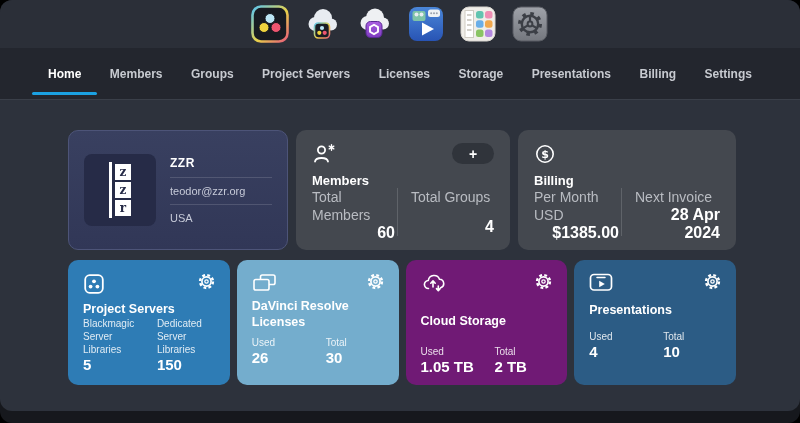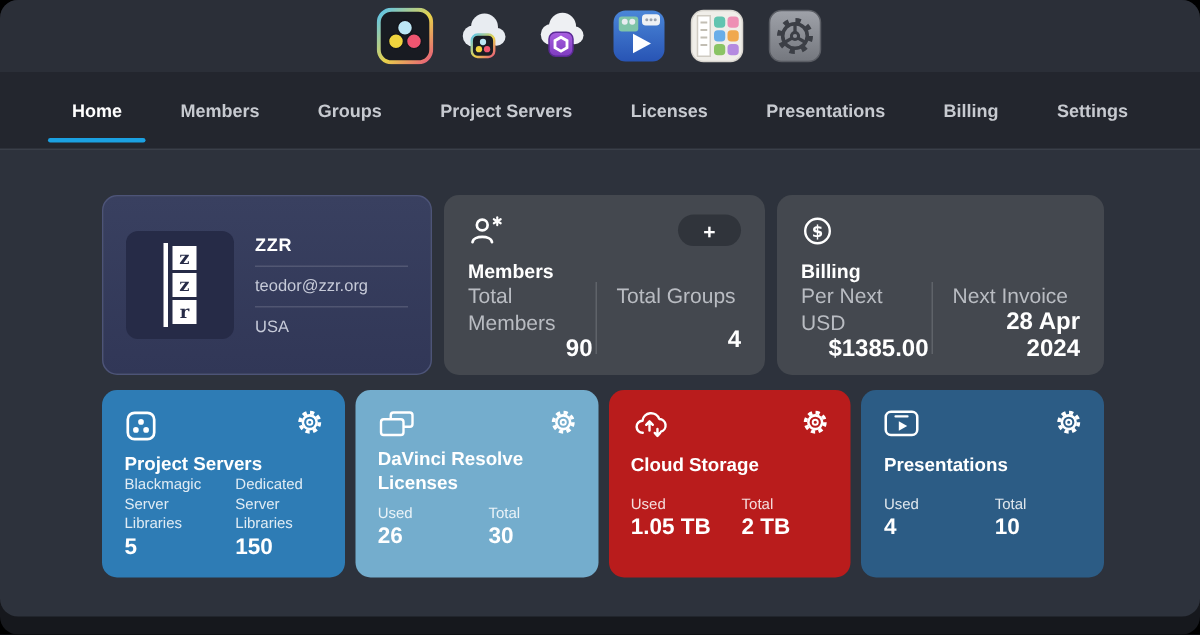--- a/index.html
+++ b/index.html
@@ -51,21 +51,21 @@
   
   .stat{flex:1;display:flex;flex-direction:column;justify-content:space-between;min-width:0;}
   .stat-label{font-size:10px;color:rgba(255,255,255,.85);line-height:1.3;}
   .stat-value{font-size:15px;font-weight:bold;color:#fff;}
   .vdiv{width:1px;flex:none;background:rgba(255,255,255,.35);margin:0 13px 0 2px;}
   
   .rc{flex:1;box-sizing:border-box;border-radius:10px;color:#fff;
     padding:13px 15px 13px 15px;display:flex;flex-direction:column;}
   .rc0{background:#2e7cb5;}
   .rc1{background:#74adcd;}
-  .rc2{background:#b91c1c;}
+  .rc2{background:#701a75;gap:15px;}
   .rc3{background:#2c5c85;}
   .rc-head{display:flex;justify-content:space-between;align-items:flex-start;height:24px;}
   .rc-title{font-weight:bold;font-size:12.5px;line-height:1.25;margin-top:6px;}
   .rc-stats{margin-top:auto;display:flex;height:54px;align-items:center;}
   .gear{cursor:pointer;line-height:0;}
   .icon{line-height:0;}
 </style>
 </head>
 <body>
 
@@ -173,20 +173,21 @@
       </g>
     </svg>
   </div>
 
   <div class="navbar">
     <div class="tab active">Home</div>
     <div class="tab">Members</div>
     <div class="tab">Groups</div>
     <div class="tab">Project Servers</div>
     <div class="tab">Licenses</div>
+    <div class="tab">Storage</div>
     <div class="tab">Presentations</div>
     <div class="tab">Billing</div>
     <div class="tab">Settings</div>
   </div>
 
   <div class="content">
 
     <div class="row1">
 
       <div class="org-card">
@@ -221,21 +222,21 @@
                 <line x1="21.8" y1="3.15" x2="17.2" y2="5.85"></line>
               </g>
             </svg>
           </span>
           <div class="add-btn">+</div>
         </div>
         <div class="gc-title">Members</div>
         <div class="gc-stats">
           <div class="stat">
             <div class="stat-label">Total Members</div>
-            <div class="stat-value">90</div>
+            <div class="stat-value">60</div>
           </div>
           <div class="vdiv"></div>
           <div class="stat">
             <div class="stat-label">Total Groups</div>
             <div class="stat-value">4</div>
           </div>
         </div>
       </div>
 
       <div class="gc gc-billing">
@@ -243,21 +244,21 @@
           <span class="icon">
             <svg width="22" height="22" viewBox="0 0 22 22">
               <circle cx="11" cy="11" r="8.2" fill="none" stroke="#ffffff" stroke-width="1.6"></circle>
               <text x="11" y="15" text-anchor="middle" font-size="11" font-weight="bold" font-family="DejaVu Sans, sans-serif" fill="#ffffff">$</text>
             </svg>
           </span>
         </div>
         <div class="gc-title">Billing</div>
         <div class="gc-stats">
           <div class="stat">
-            <div class="stat-label">Per Next USD</div>
+            <div class="stat-label">Per Month USD</div>
             <div class="stat-value">$1385.00</div>
           </div>
           <div class="vdiv"></div>
           <div class="stat">
             <div class="stat-label">Next Invoice</div>
             <div class="stat-value">28 Apr 2024</div>
           </div>
         </div>
       </div>
     </div>

